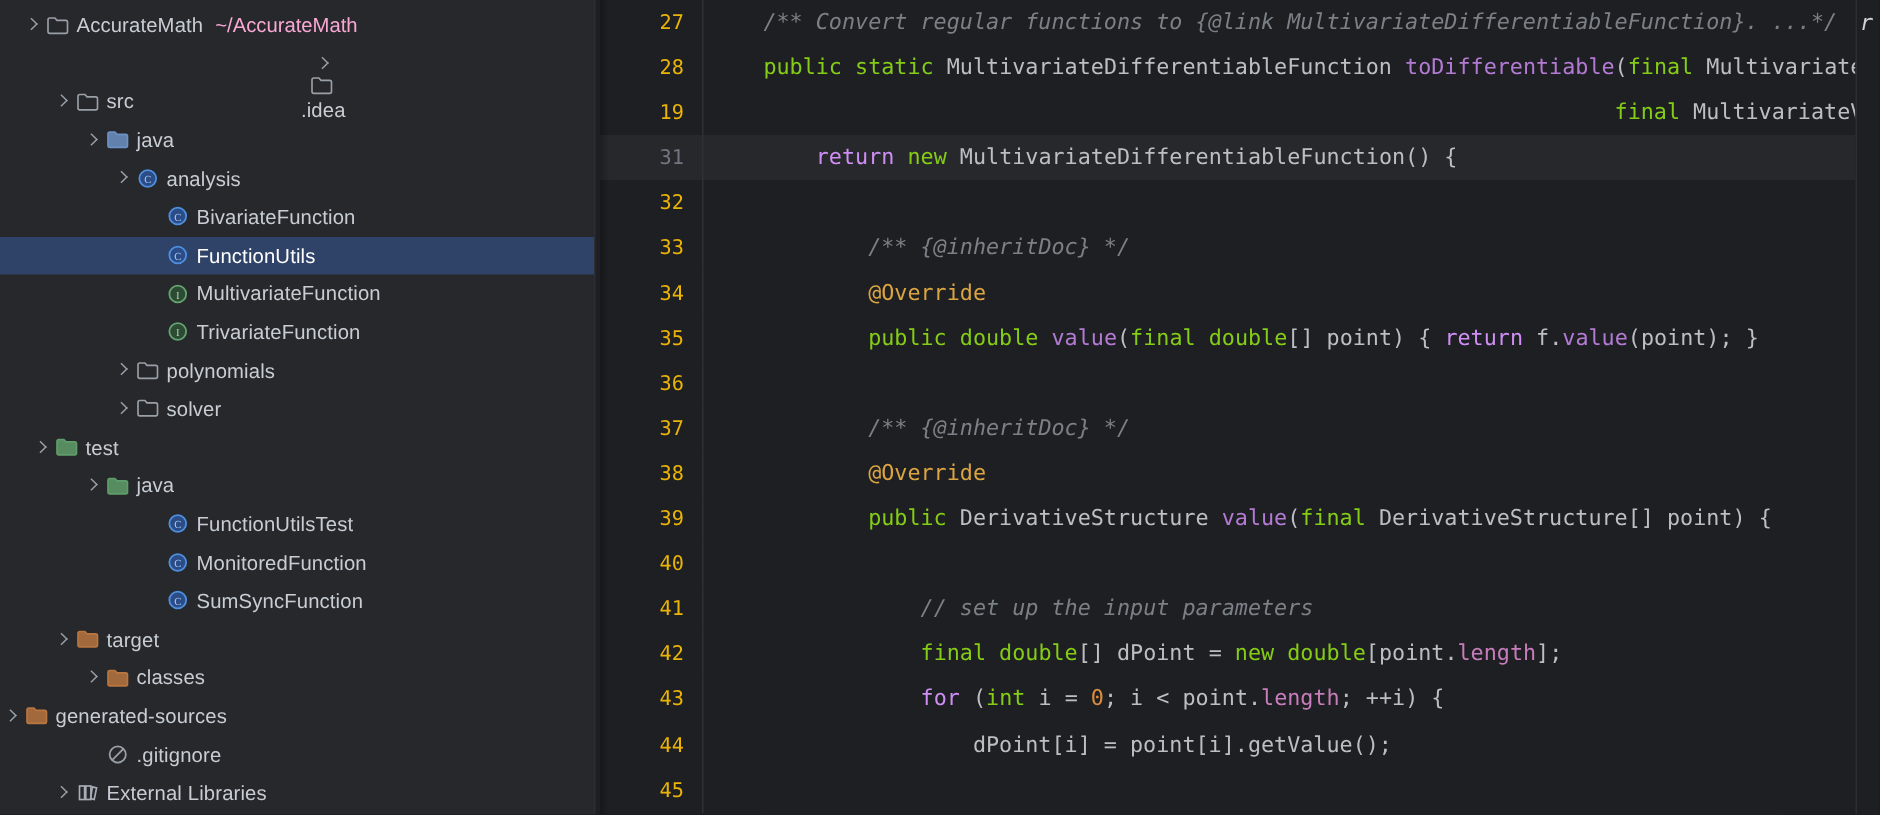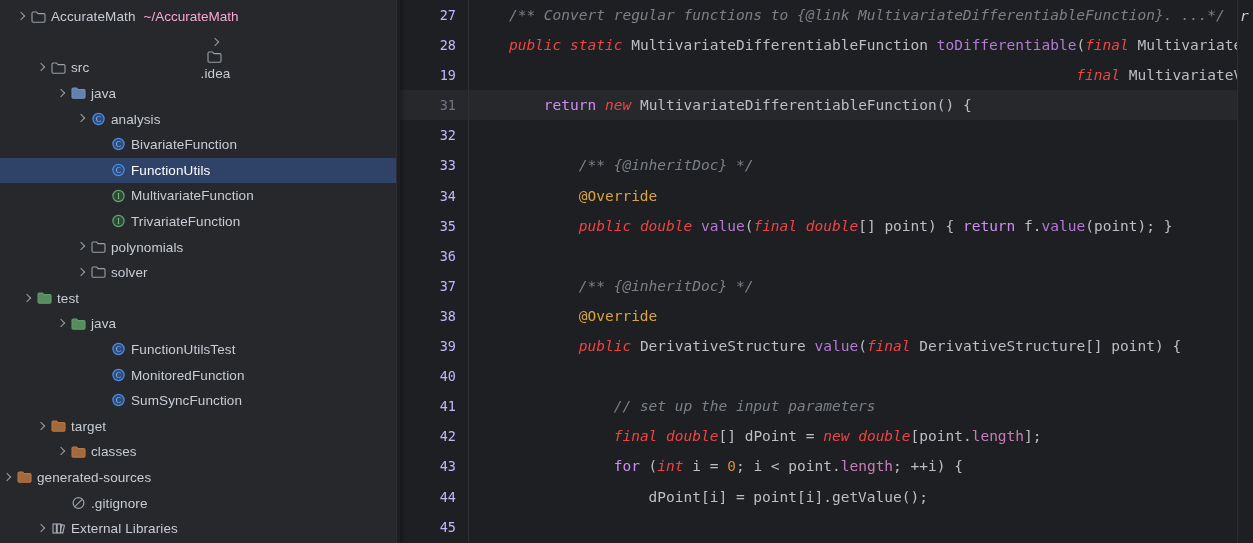--- a/index.html
+++ b/index.html
@@ -106,40 +106,40 @@
     font-size: 14.5px;
   }
   .eline.caret { background: #26282c; }
 
   .gutter {
     width: 68px;
     flex: 0 0 68px;
     height: 30.1px;
     text-align: right;
     padding-right: 12px;
-    color: #c4b5fd;
+    color: #eab308;
     font-family: "DejaVu Sans Mono", "Liberation Mono", monospace;
     font-size: 13.5px;
     line-height: 30.1px;
     position: relative;
   }
   .eline.caret .gutter { color: #717681; }
   .foldcol {
     width: 6px; flex: 0 0 6px; height: 30.1px;
     border-left: 1px solid #2e3034;
   }
   .code {
     padding-left: 0px;
     line-height: 30.1px;
     color: #bcbec4;
   }
 
   
   .kw   { color: #cf8ef4; }
-  .kw2  { color: #ef4444; font-style: italic; }
+  .kw2  { color: #84cc16; }
   .cmt  { color: #7b8087; font-style: italic; }
   .ann  { color: #d9a441; }
   .mth  { color: #b37ad4; }
   .fld  { color: #c77dbb; }
   .num  { color: #d98c3f; }
   .pln  { color: #bcbec4; }
 
   
   #right-sliver {
     position: absolute;

